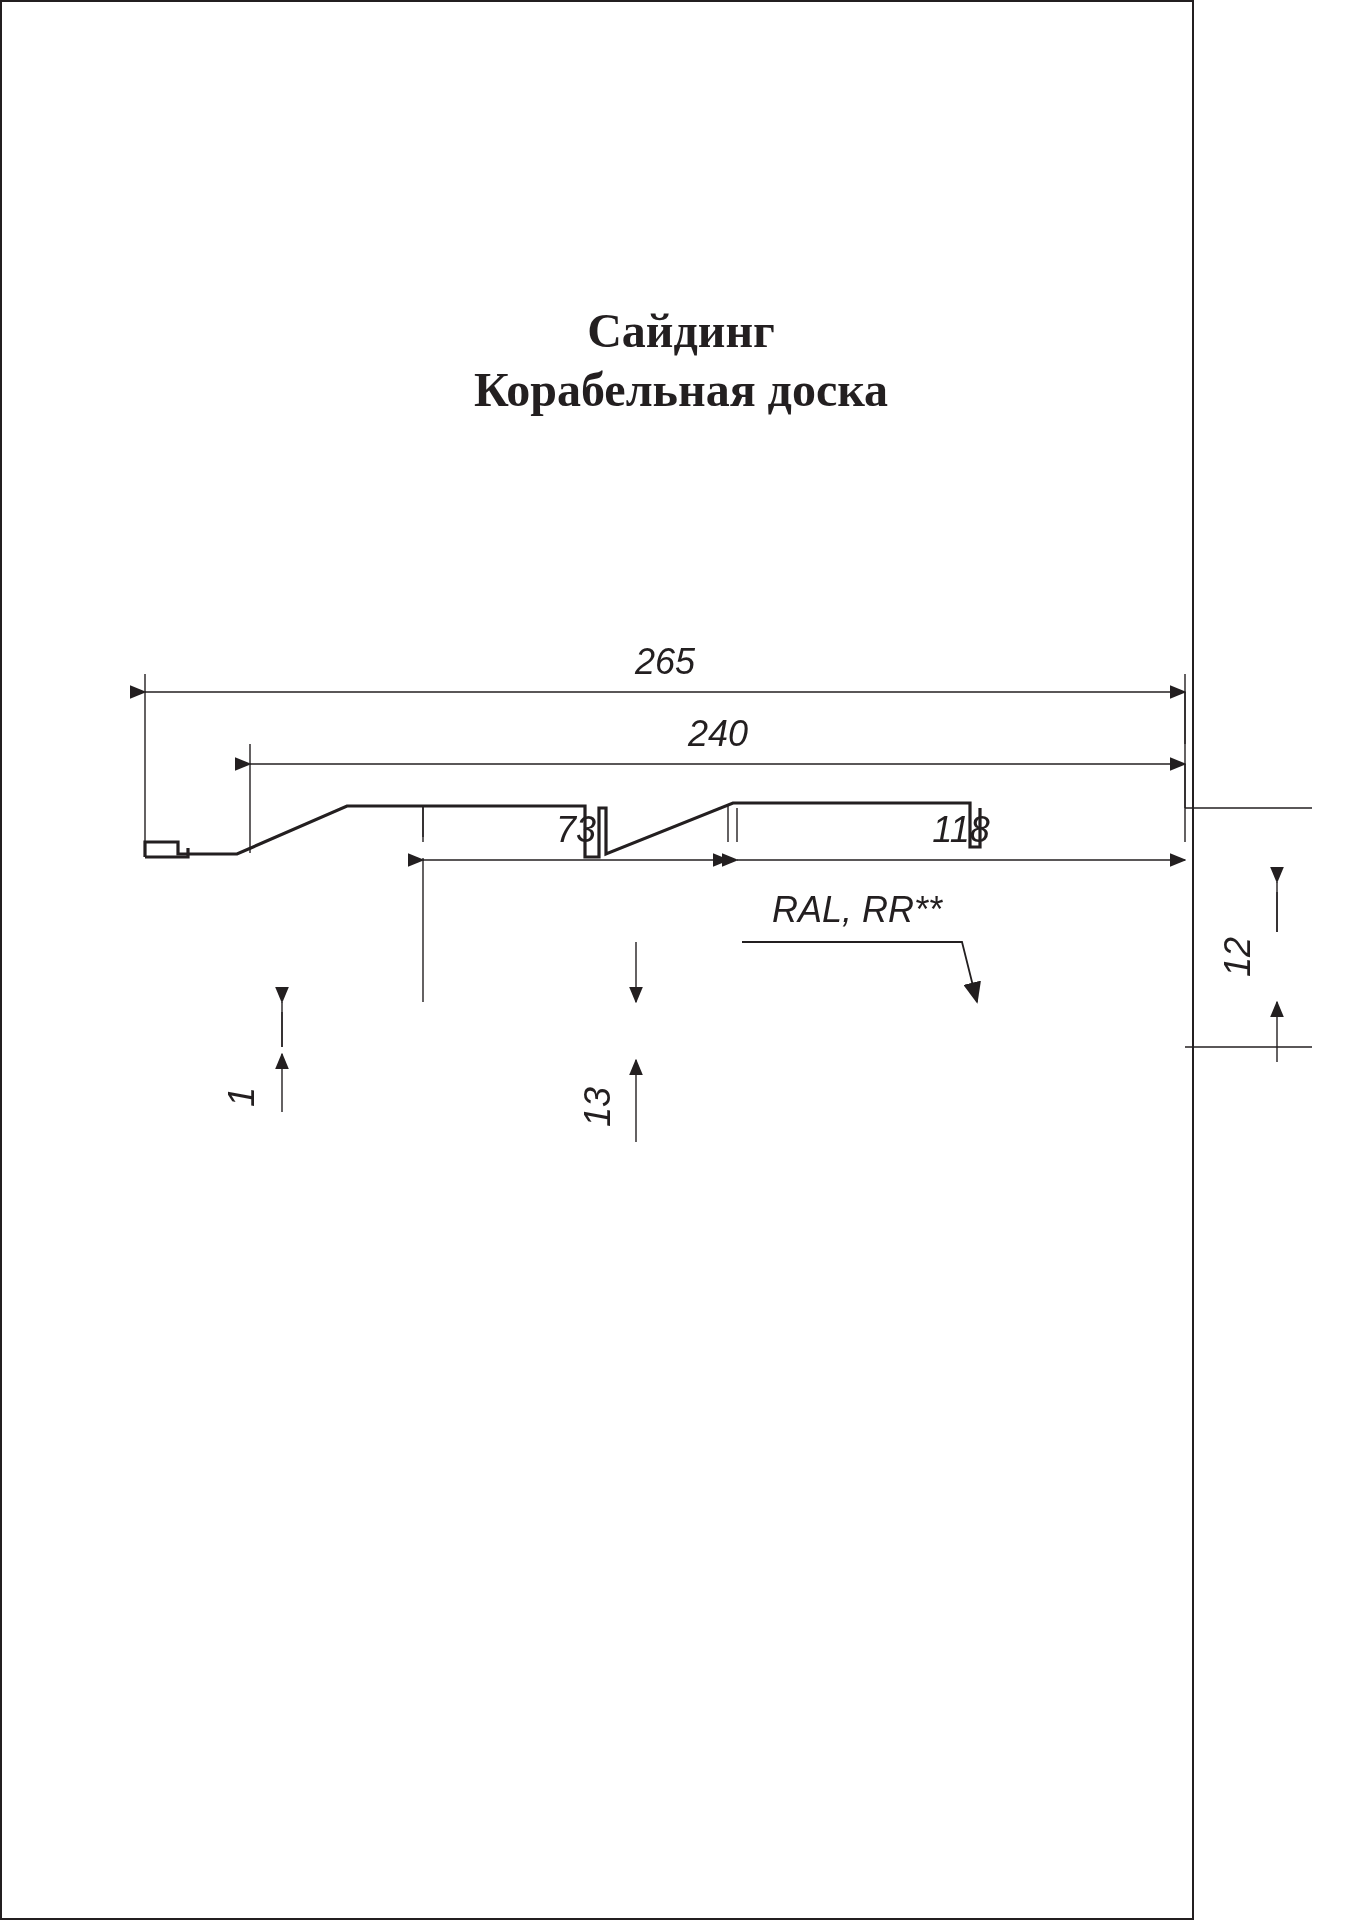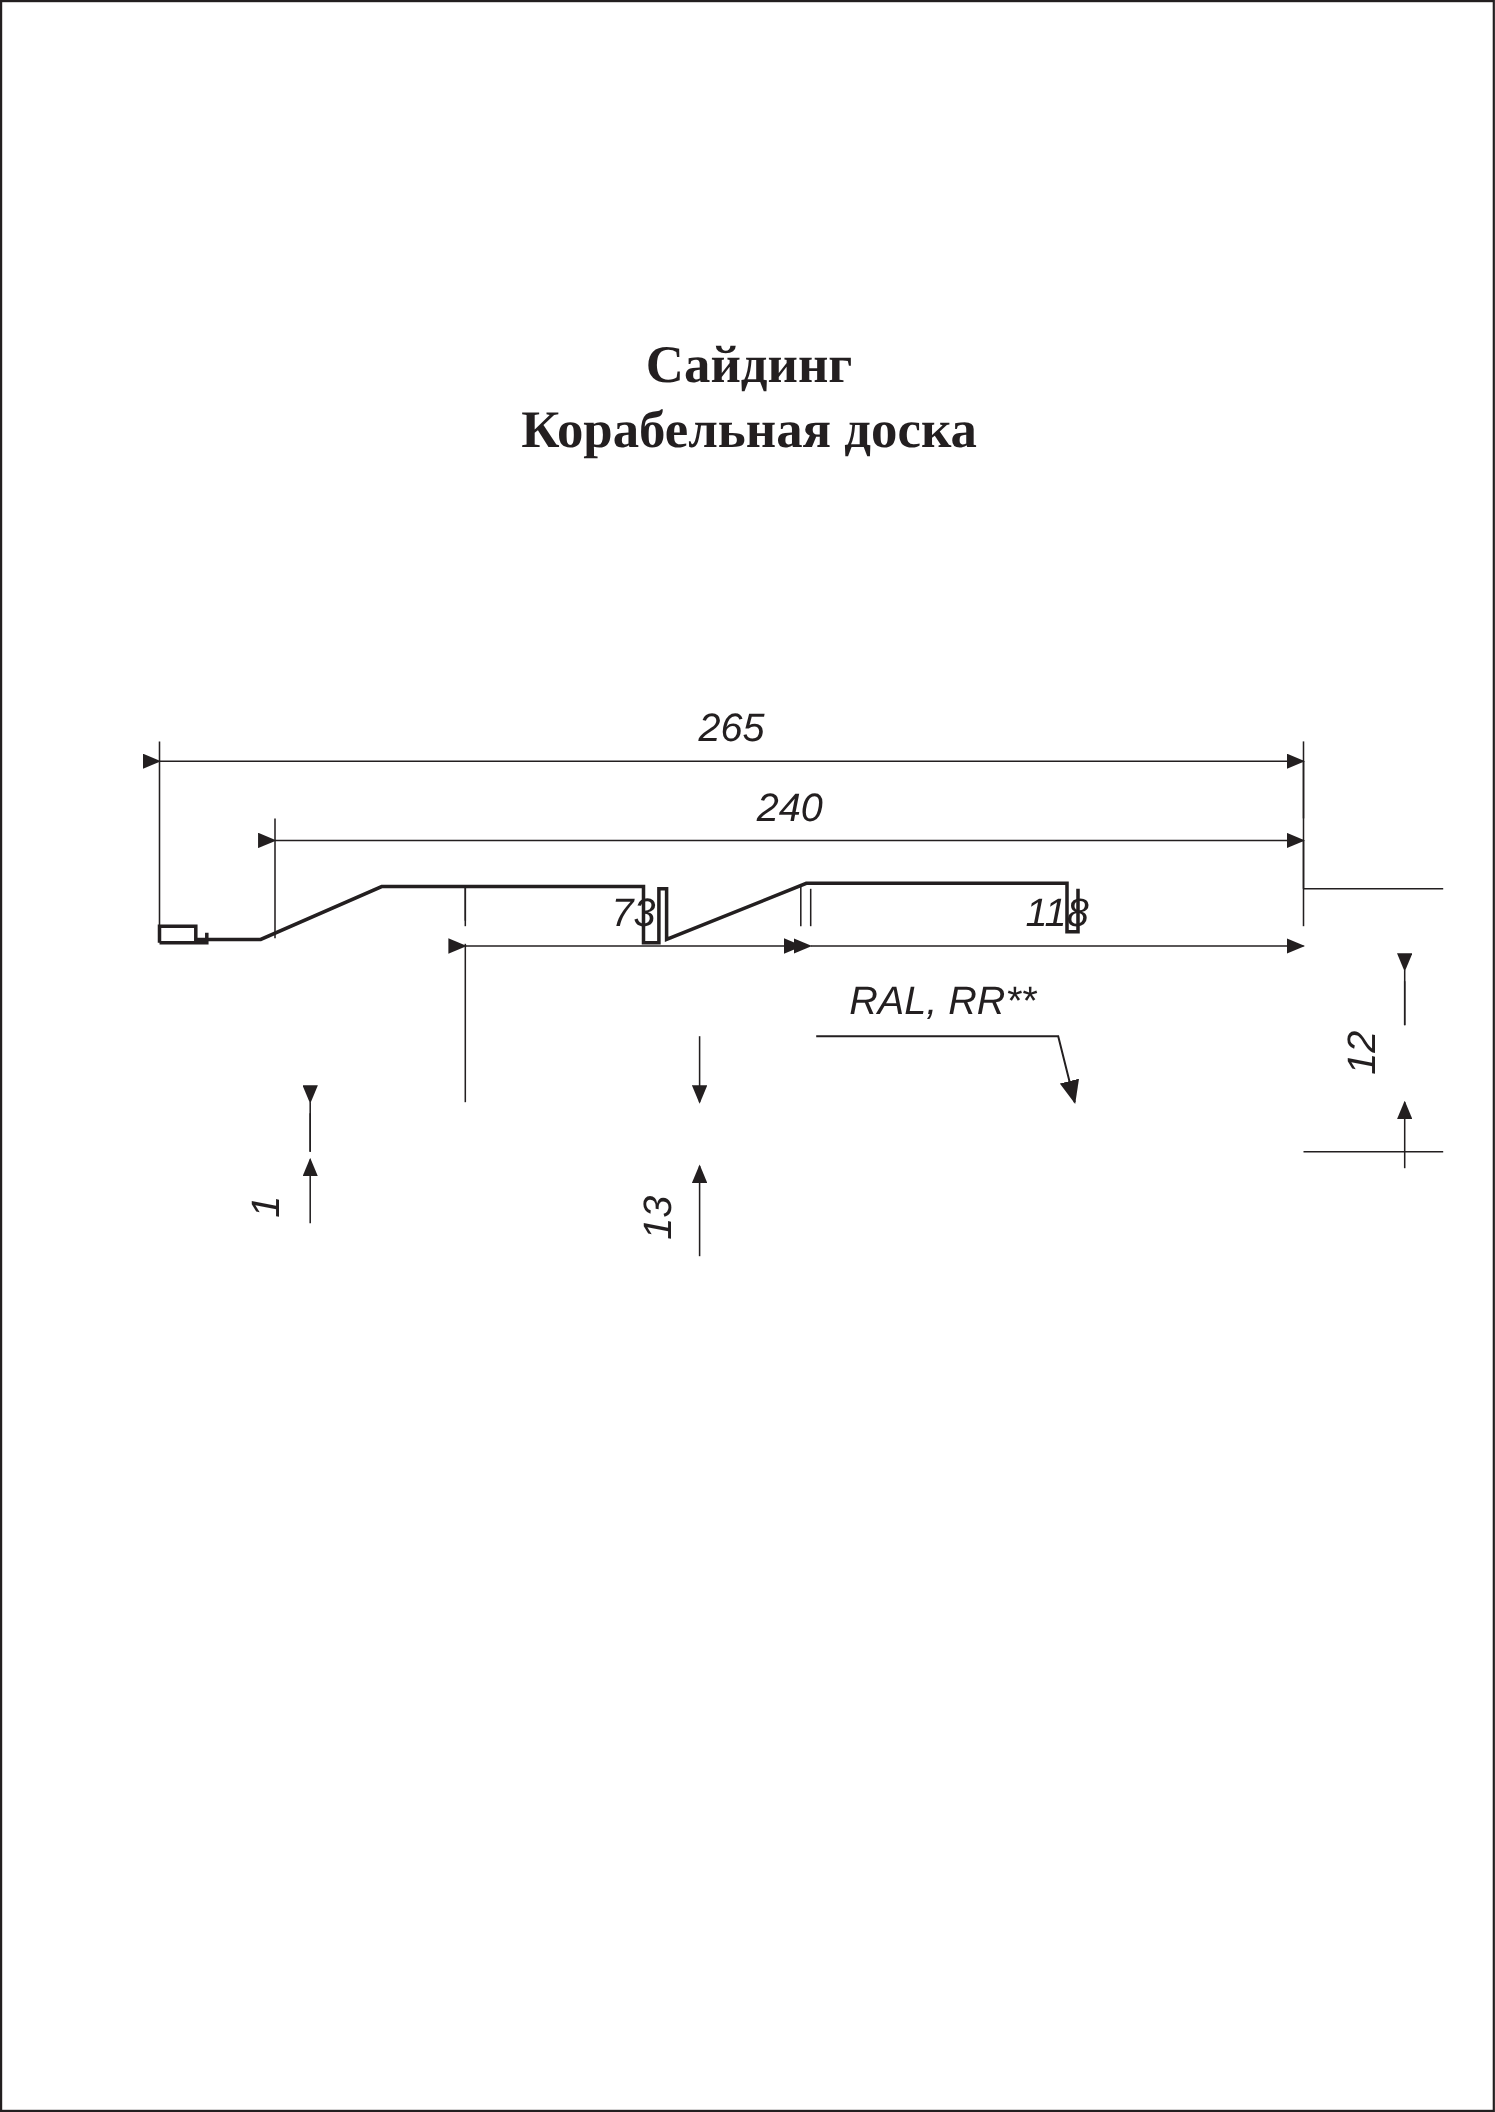--- a/index.html
+++ b/index.html
@@ -11,21 +11,21 @@
     width: 1359px;
     height: 1920px;
     font-family: "Liberation Sans", sans-serif;
     position: relative;
     overflow: hidden;
   }
   #sheet {
     position: absolute;
     left: 0;
     top: 0;
-    width: 1359px;
+    width: 1194px;
     height: 1920px;
     box-sizing: border-box;
     border: 2px solid #231f20;
     background: #ffffff;
   }
   #drawing {
     position: absolute;
     left: 0;
     top: 0;
     width: 1359px;

